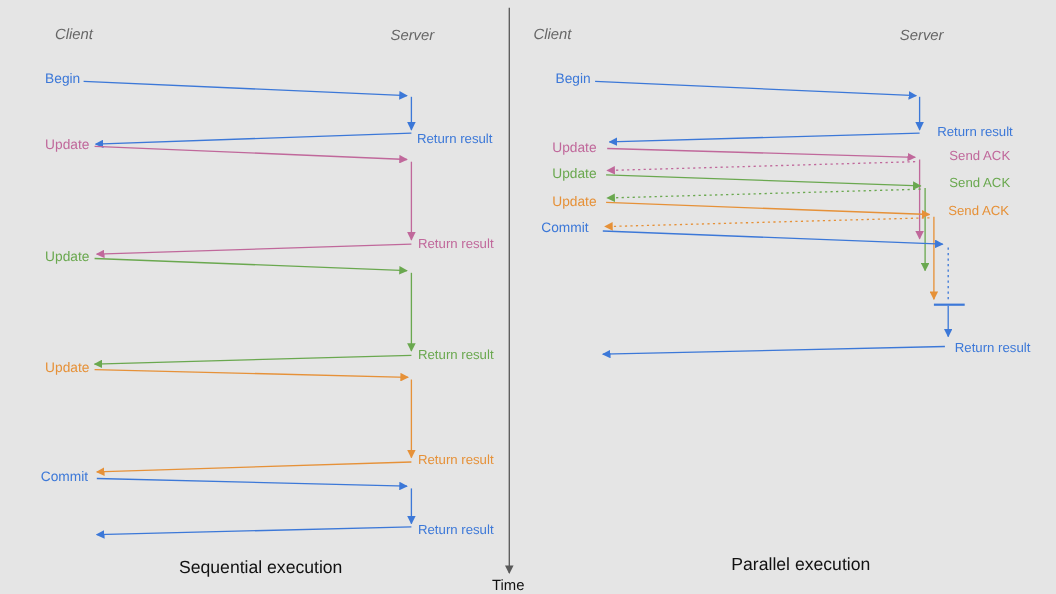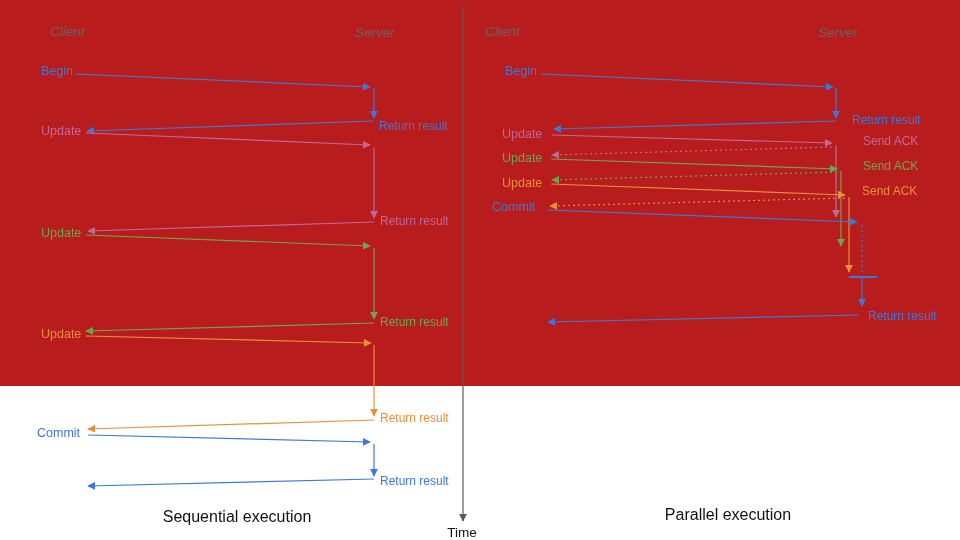--- a/index.html
+++ b/index.html
@@ -7,22 +7,22 @@
     padding: 0;
     background: #ffffff;
     width: 960px;
     height: 540px;
     overflow: hidden;
     font-family: "Liberation Sans", sans-serif;
   }
   .canvas {
     position: relative;
     width: 960px;
-    height: 386px;
-    background: #b91c1c;
+    height: 540px;
+    background: #e5e5e5;
   }
   svg text {
     font-family: "Liberation Sans", sans-serif;
   }
 </style>
 </head>
 <body>
 
 <div class="canvas">
   <svg id="diagram" width="960" height="540" viewBox="0 0 960 540">

